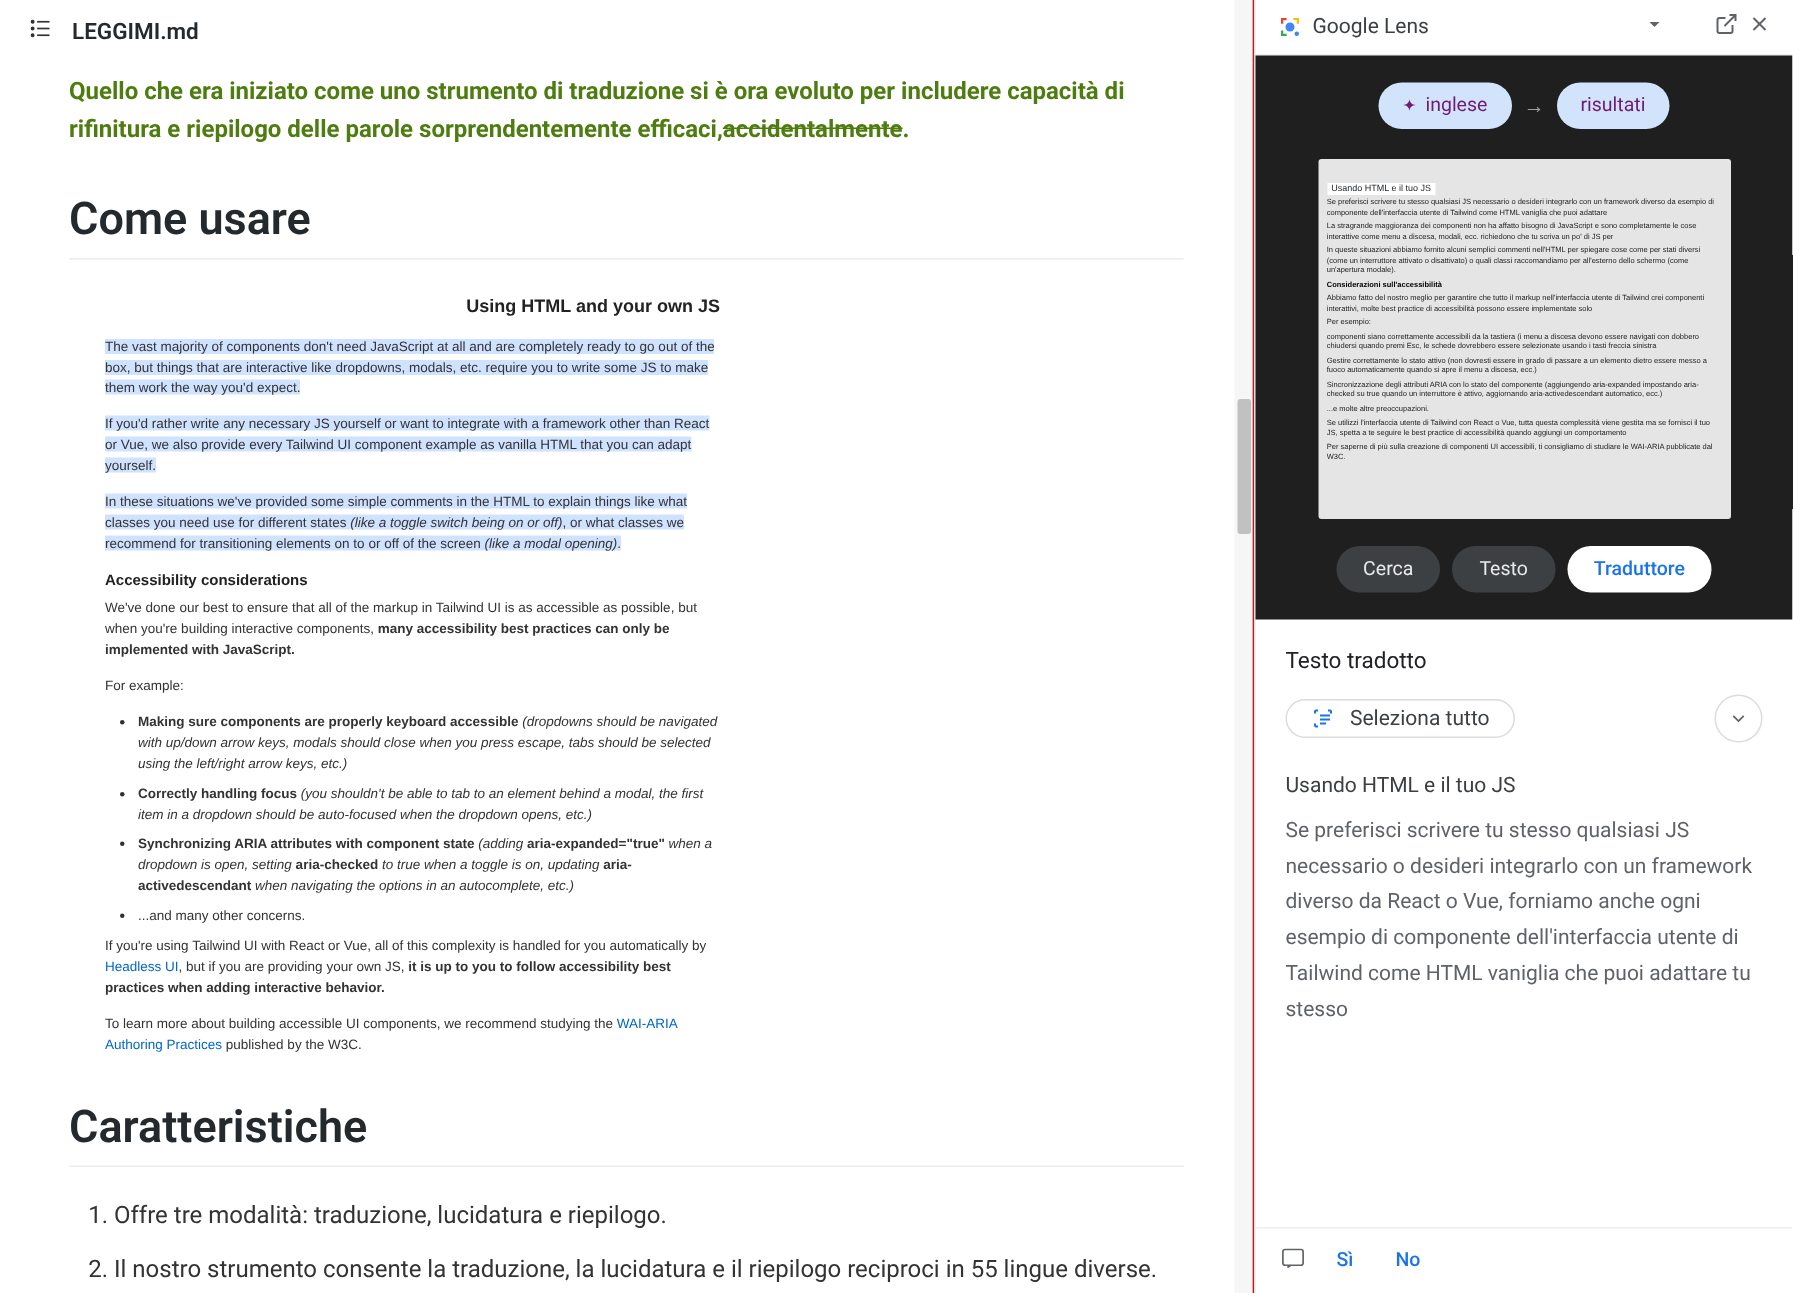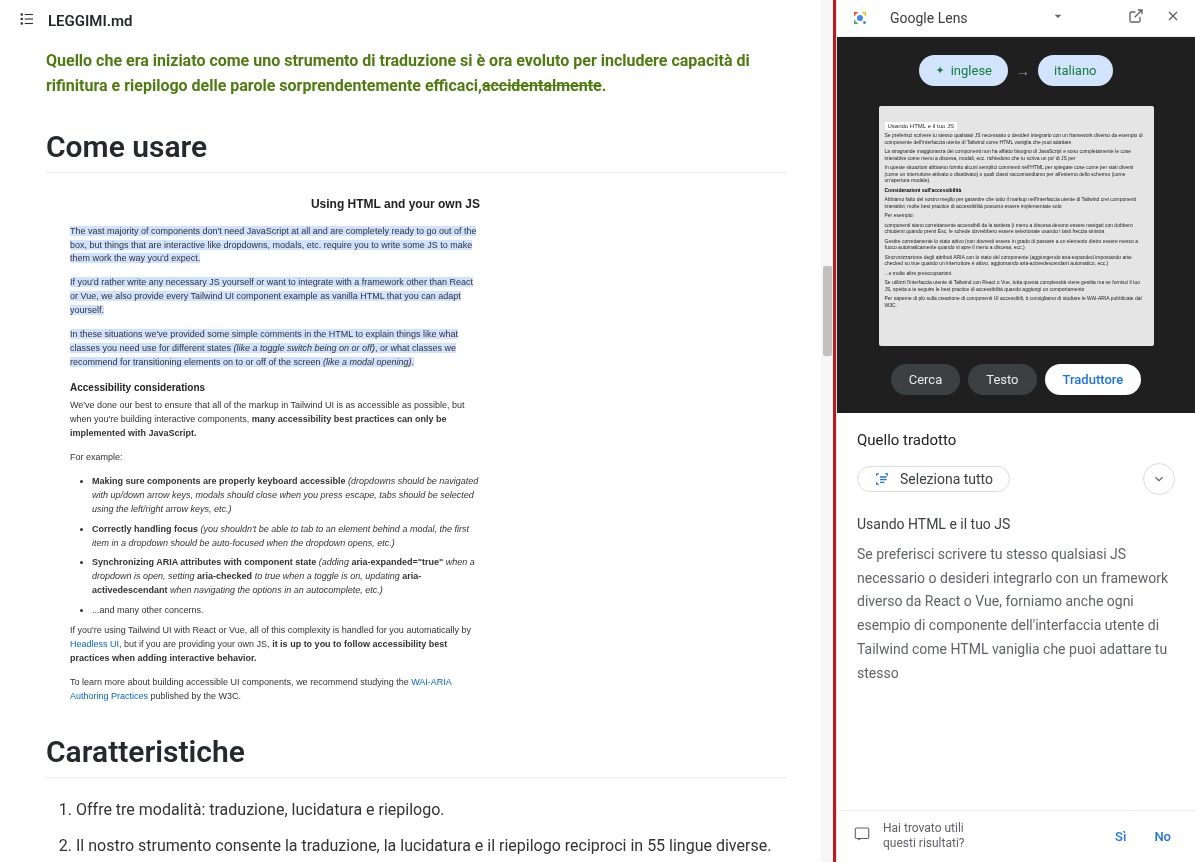--- a/index.html
+++ b/index.html
@@ -1,18 +1,18 @@
 <!DOCTYPE html>
 <html><head>
 <meta charset="utf-8">
 <style>
 * { box-sizing: border-box; margin: 0; padding: 0; }
 body { font-family: -apple-system, BlinkMacSystemFont, "Segoe UI", Roboto, sans-serif; color: #24292e; background: #fff; }
 .app { display: flex; width: 1195px; height: 862px; }
-.main-content { width: 836px; height: 862px; overflow: hidden; position: relative; border-right: 3px solid #b91c1c; }
+.main-content { width: 836px; height: 862px; overflow: hidden; position: relative; border-right: 1px solid #b91c1c; }
 .doc-header { display: flex; align-items: center; gap: 12px; padding: 10px 18px; border-bottom: 1px solid #fff; }
 .doc-header svg { width: 18px; height: 18px; }
 .doc-title { font-size: 15px; font-weight: 600; }
 .doc-body { padding: 0 46px 40px; height: calc(862px - 44px); overflow-y: hidden; }
 .intro { font-size: 16px; line-height: 1.55; color: #4d7c0f; margin-top: 6px; font-weight: bold; }
 .intro .strike { text-decoration: line-through; }
 h1.section { font-size: 30px; font-weight: 600; margin-top: 30px; padding-bottom: 8px; border-bottom: 1px solid #eaecef; }
 .embedded { margin: 24px 0 0 24px; width: 410px; font-family: Arial, sans-serif; }
 .embedded h4 { font-size: 12px; font-weight: bold; margin-bottom: 14px; color: #222; text-align: right; }
 .embedded p { font-size: 9px; line-height: 1.55; margin-bottom: 10px; color: #333; }
@@ -21,27 +21,27 @@
 .embedded ul { list-style: disc; padding-left: 22px; }
 .embedded li { font-size: 9px; line-height: 1.55; margin-bottom: 6px; color: #333; }
 .embedded li em, .embedded p em { font-style: italic; }
 .embedded .link { color: #0066cc; }
 .features-list { margin-top: 19px; padding-left: 30px; }
 .features-list li { font-size: 16px; line-height: 1.6; margin-bottom: 10px; color: #333; }
 .main-scrollbar { position: absolute; right: 0; top: 0; width: 12px; height: 862px; background: #f6f6f6; }
 .main-thumb { position: absolute; right: 1px; top: 266px; width: 9px; height: 90px; background: #c1c1c1; border-radius: 2px; }
 
 .side-panel { width: 359px; height: 862px; display: flex; flex-direction: column; background: #fff; border-left: 1px solid #e0e0e0; }
-.lens-header { display: flex; align-items: center; gap: 21px; padding: 8px 14px; border-bottom: 1px solid #eee; }
+.lens-header { display: flex; align-items: center; gap: 6px; padding: 8px 14px; border-bottom: 1px solid #eee; }
 .lens-logo { width: 18px; height: 18px; }
 .lens-title { font-size: 14px; color: #3c4043; flex: 1; }
 .lens-header svg.btn { width: 16px; height: 16px; cursor: pointer; color: #5f6368; }
 .dark-area { background: #1f1f1f; padding: 18px 16px 18px; display: flex; flex-direction: column; align-items: center; }
 .lang-row { display: flex; align-items: center; gap: 8px; margin-bottom: 20px; }
-.lang-chip { background: #d2e3fc; color: #15803d; font-size: 13px; padding: 8px 16px; border-radius: 20px; display: flex; align-items: center; gap: 6px; }
+.lang-chip { background: #d2e3fc; color: #701a75; font-size: 13px; padding: 8px 16px; border-radius: 20px; display: flex; align-items: center; gap: 6px; }
 .lang-chip.src::before { content: "✦"; font-size: 11px; }
 .lang-arrow { color: #9aa0a6; font-size: 14px; }
 .img-preview { width: 275px; height: 240px; background: #e5e5e5; border-radius: 2px; padding: 8px 6px; overflow: hidden; font-family: Arial, sans-serif; }
 .img-preview .pv-title { background: #fff; display: inline-block; font-size: 6px; padding: 1px 3px; margin-bottom: 2px; }
 .img-preview p { font-size: 5px; line-height: 1.3; color: #222; margin-bottom: 3px; }
 .img-preview .bold { font-weight: bold; color: #000; }
 .tab-row { display: flex; gap: 8px; margin-top: 18px; }
 .tab { font-size: 13px; padding: 8px 18px; border-radius: 20px; cursor: pointer; }
 .tab.inactive { background: #3c4043; color: #e8eaed; }
 .tab.active { background: #ffffff; color: #1a73e8; font-weight: 500; }
@@ -139,21 +139,21 @@
           </svg></span>
     </div>
 
     <div class="dark-area">
       <div class="lang-row">
         <div class="lang-chip src">
             <span>inglese</span>
           </div>
         <span class="lang-arrow">→</span>
         <div class="lang-chip">
-            <span>italiano</span>
+            <span>risultati</span>
           </div>
       </div>
 
       <div class="img-preview">
         <span class="pv-title">Usando HTML e il tuo JS</span>
         <p>Se preferisci scrivere tu stesso qualsiasi JS necessario o desideri integrarlo con un framework diverso da esempio di componente dell'interfaccia utente di Tailwind come HTML vaniglia che puoi adattare</p>
         <p>La stragrande maggioranza dei componenti non ha affatto bisogno di JavaScript e sono completamente le cose interattive come menu a discesa, modali, ecc. richiedono che tu scriva un po' di JS per</p>
         <p>In queste situazioni abbiamo fornito alcuni semplici commenti nell'HTML per spiegare cose come per stati diversi (come un interruttore attivato o disattivato) o quali classi raccomandiamo per all'esterno dello schermo (come un'apertura modale).</p>
         <p class="bold">Considerazioni sull'accessibilità</p>
         <p><span>Abbiamo fatto del nostro meglio per garantire che tutto il markup nell'interfaccia utente di Tailwind crei componenti interattivi, molte best practice di accessibilità possono essere implementate solo</span></p>
@@ -167,21 +167,21 @@
       </div>
 
       <div class="tab-row">
         <div class="tab inactive">Cerca</div>
         <div class="tab inactive">Testo</div>
         <div class="tab active">Traduttore</div>
       </div>
     </div>
 
     <div class="translated-section">
-      <div class="translated-heading">Quello tradotto</div>
+      <div class="translated-heading">Testo tradotto</div>
       <div class="select-row">
         <div class="select-chip">
           <svg viewBox="0 0 24 24" fill="none" stroke="currentColor" stroke-width="2">
               <path d="M4 7V5a1 1 0 011-1h2M4 17v2a1 1 0 001 1h2M20 7V5a1 1 0 00-1-1h-2M9 9h10M9 13h10M9 17h6"></path>
             </svg>
           <span>Seleziona tutto</span>
         </div>
         <div class="expand-btn">
           <svg width="14" height="14" viewBox="0 0 24 24" fill="none" stroke="currentColor" stroke-width="2">
               <path d="M6 9l6 6 6-6"></path>
@@ -194,20 +194,17 @@
       </div>
     </div>
 
     <div class="feedback-bar">
       <span>
         <svg viewBox="0 0 24 24" fill="none" stroke="currentColor" stroke-width="1.5">
             <rect x="3" y="4" width="18" height="14" rx="2"></rect>
             <path d="M7 20l3-2"></path>
           </svg>
       </span>
-      <div class="feedback-text">
-        <span>Hai trovato utili</span><br><span>questi risultati?</span>
-      </div>
       <span class="feedback-btn">Sì</span>
       <span class="feedback-btn">No</span>
     </div>
   </div>
 </div>
 
 </body></html>

